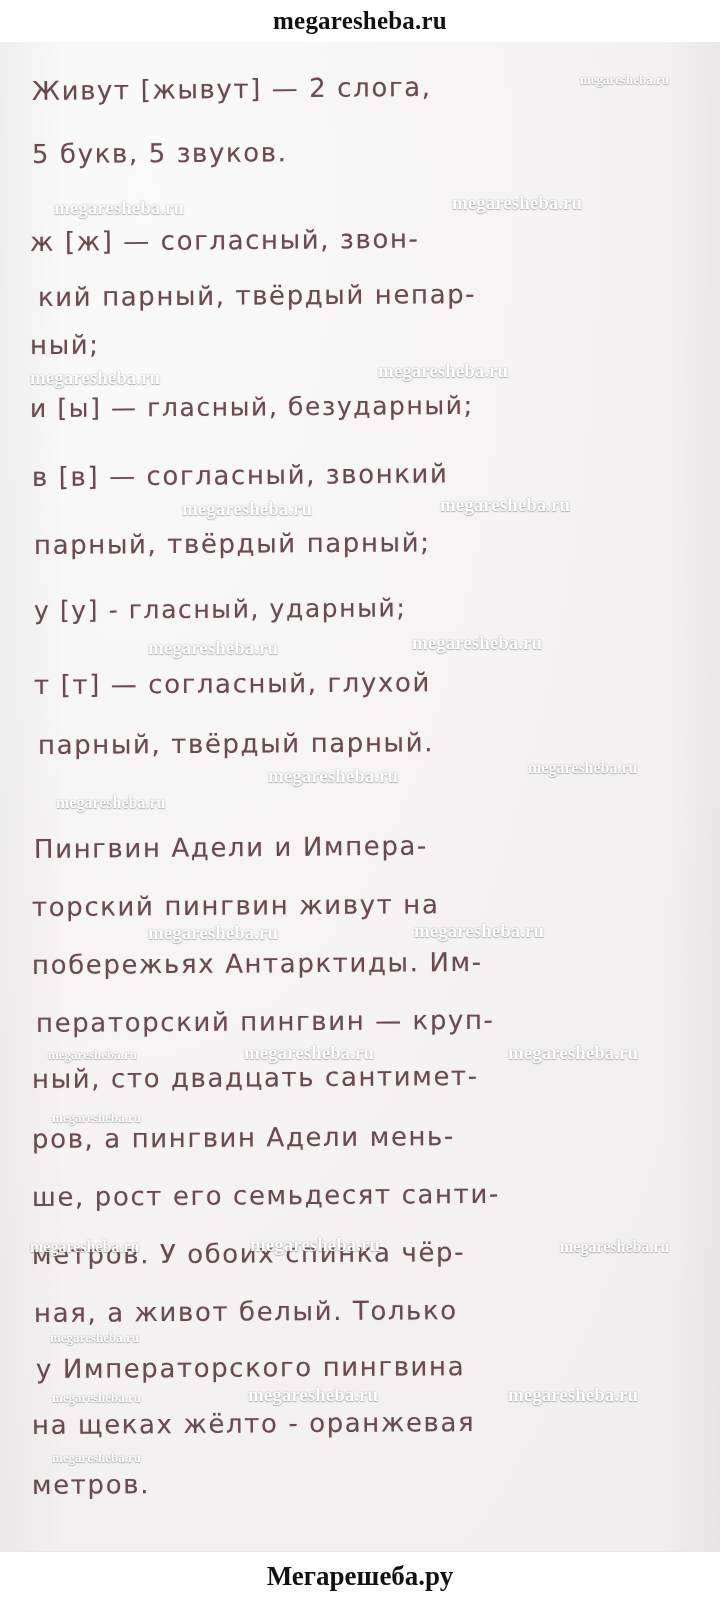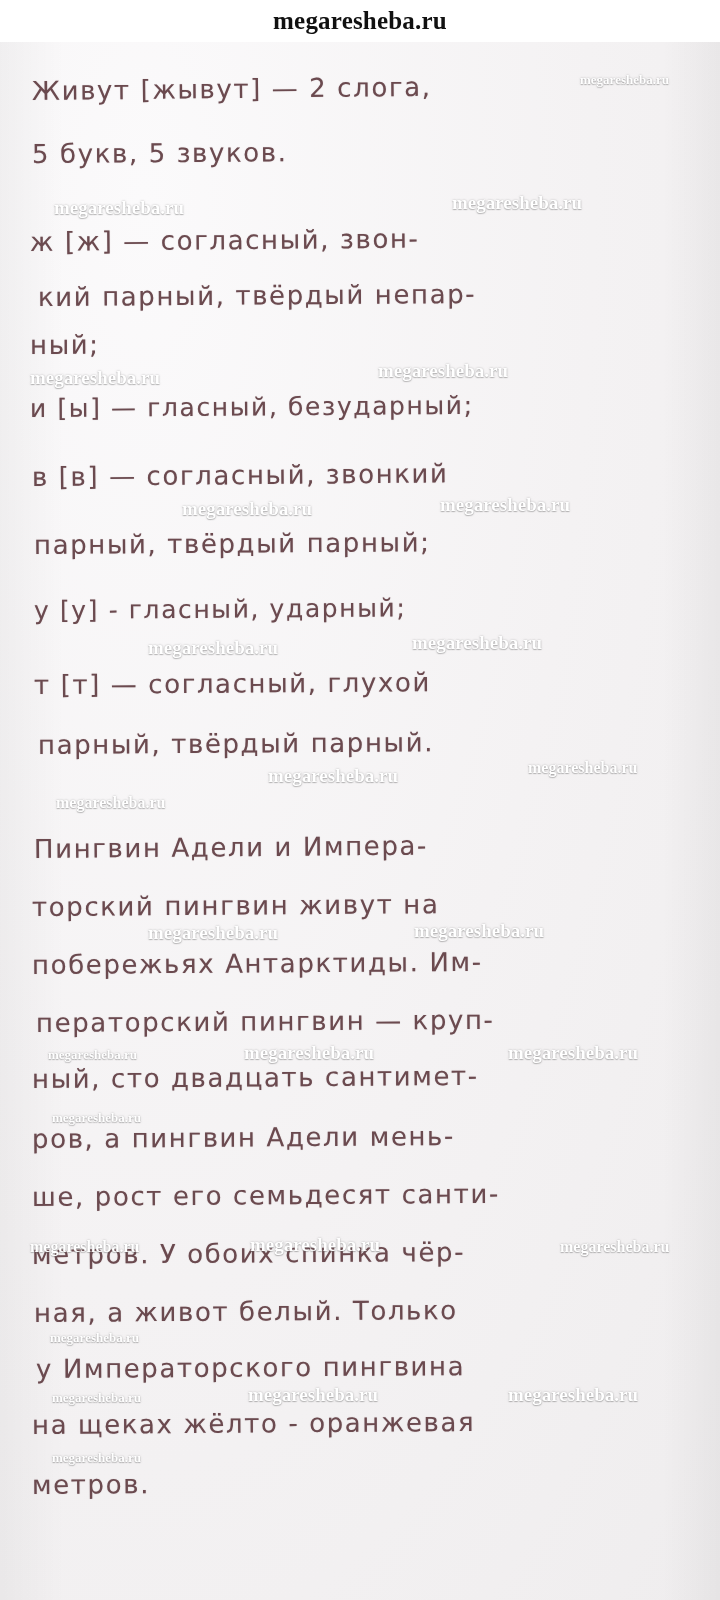--- a/index.html
+++ b/index.html
@@ -167,14 +167,17 @@
         <div class="wm big" style="left: 250px; top: 1192px;">megaresheba.ru</div>
         <div class="wm mid" style="left: 560px; top: 1196px;">megaresheba.ru</div>
         <div class="wm small" style="left: 50px; top: 1288px;">megaresheba.ru</div>
         <div class="wm small" style="left: 52px; top: 1348px;">megaresheba.ru</div>
         <div class="wm big" style="left: 248px; top: 1342px;">megaresheba.ru</div>
         <div class="wm big" style="left: 508px; top: 1342px;">megaresheba.ru</div>
         <div class="wm small" style="left: 52px; top: 1408px;">megaresheba.ru</div>
       </div>
   </main>
 
+  <footer class="site-footer">
+    <div class="brand">Мегарешеба.ру</div>
+  </footer>
 
 </div>
 
 </body></html>

